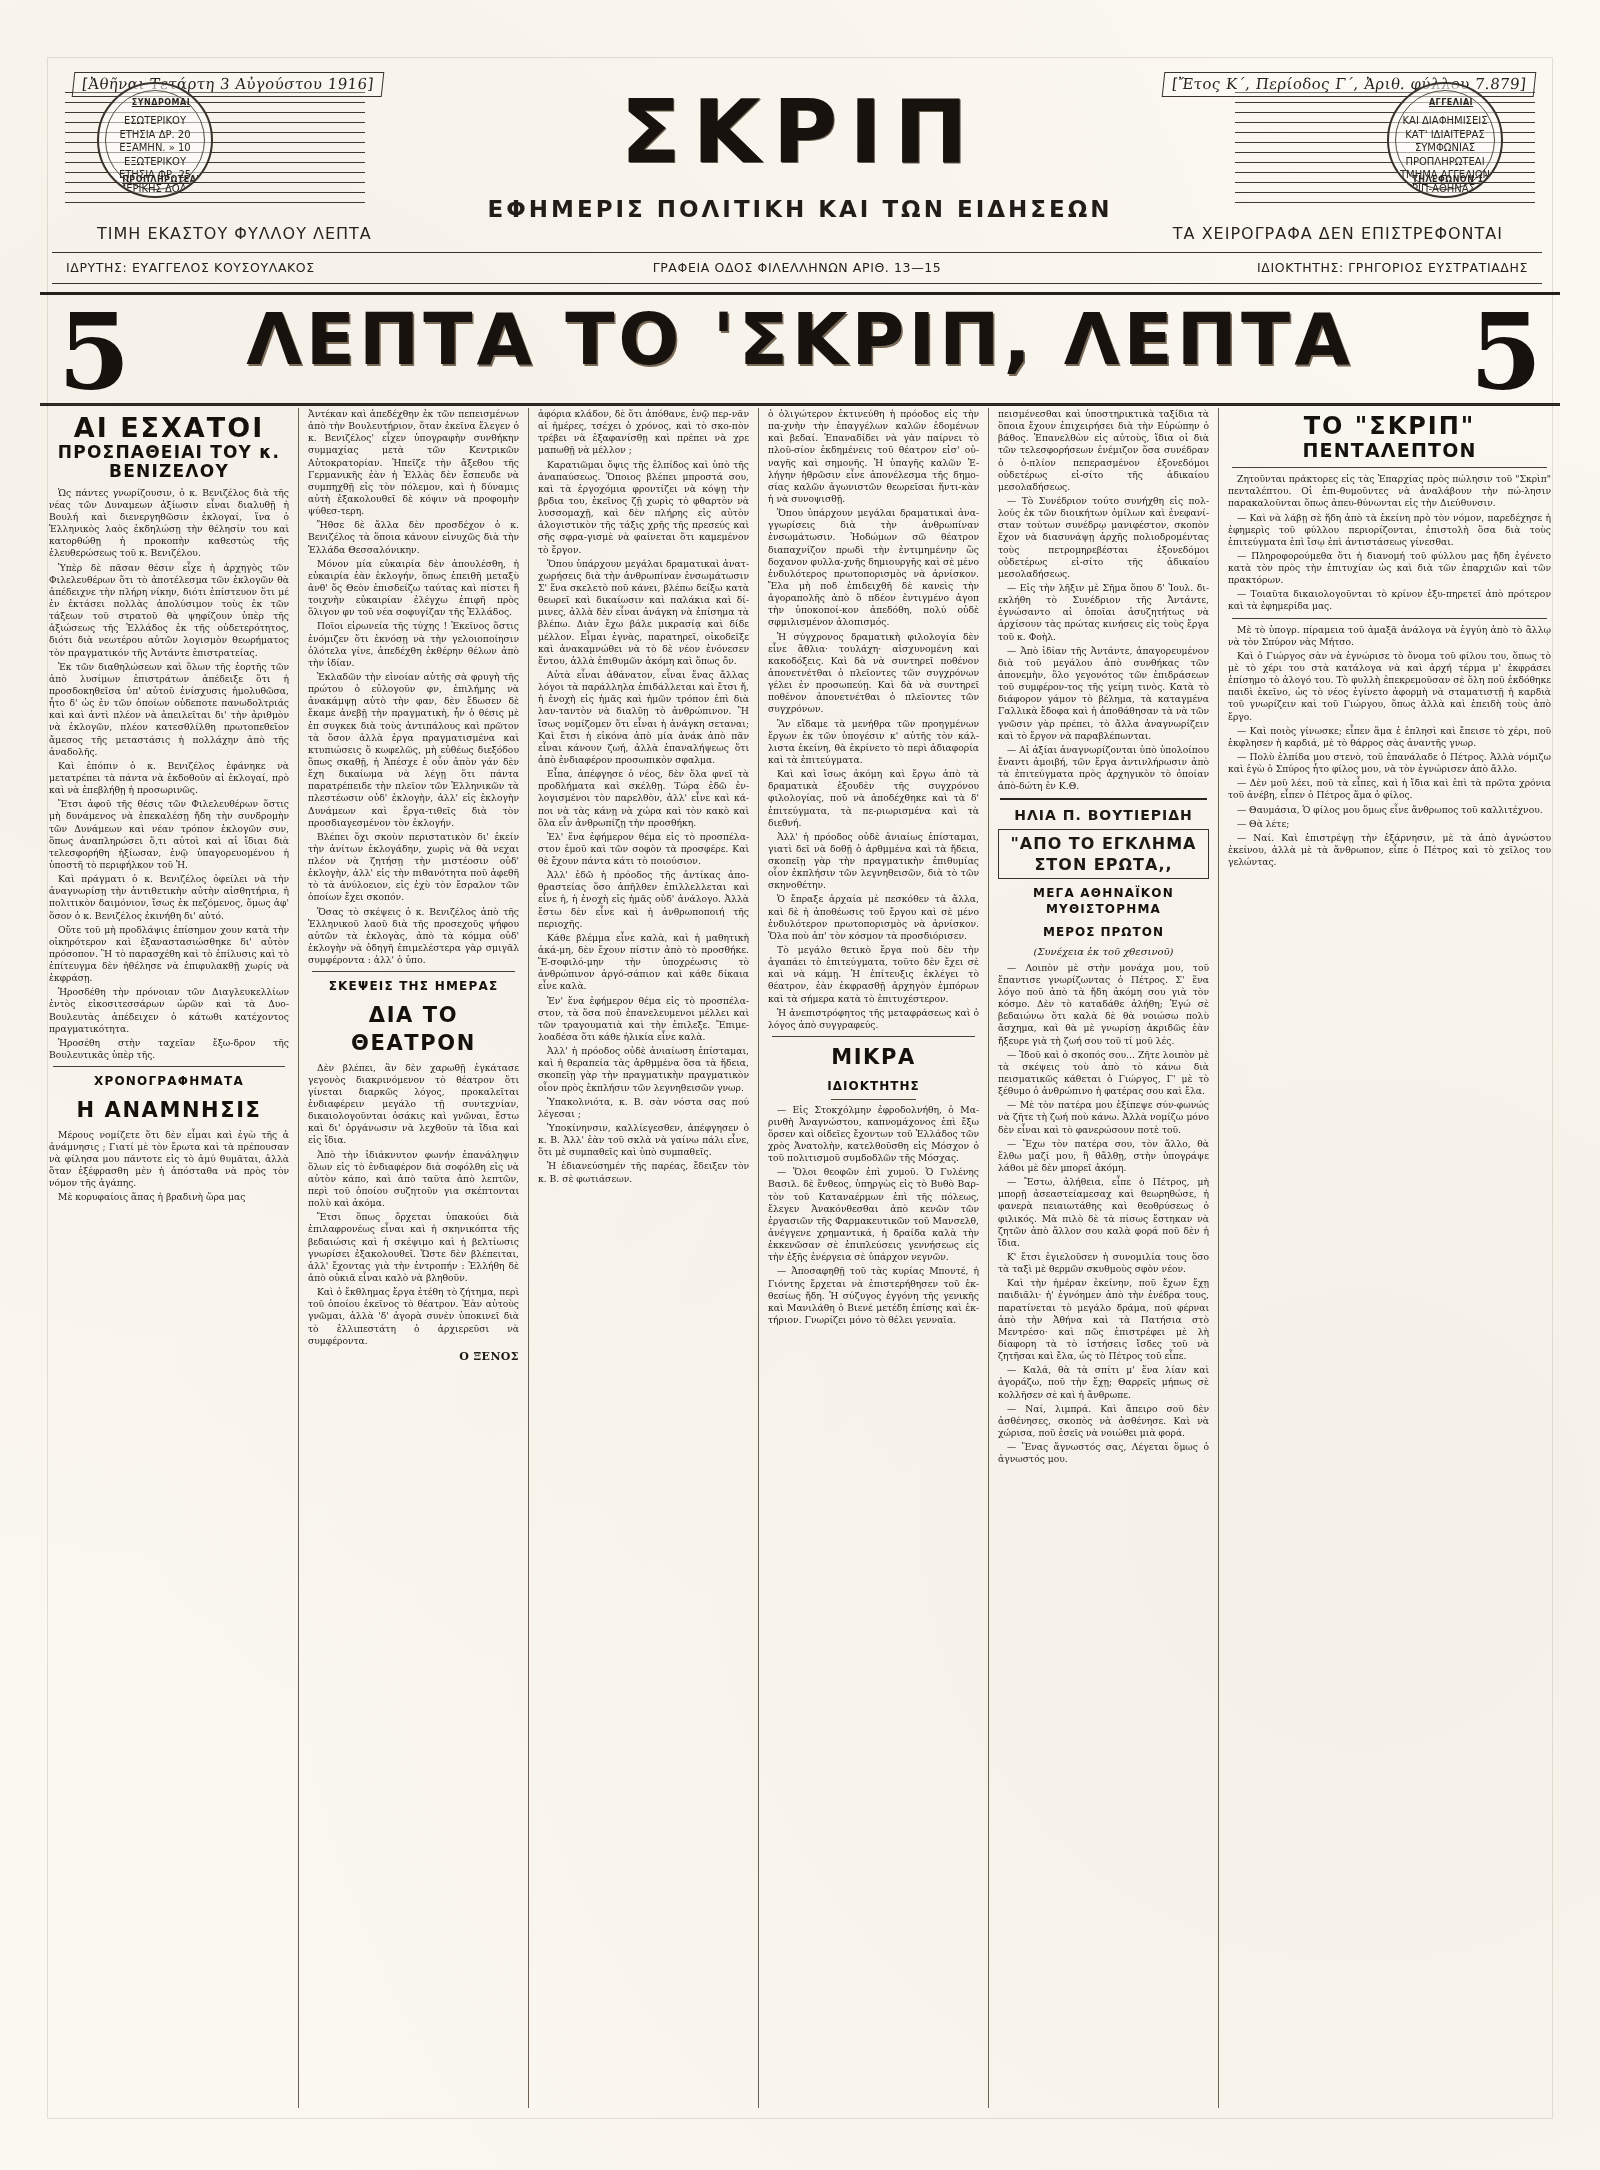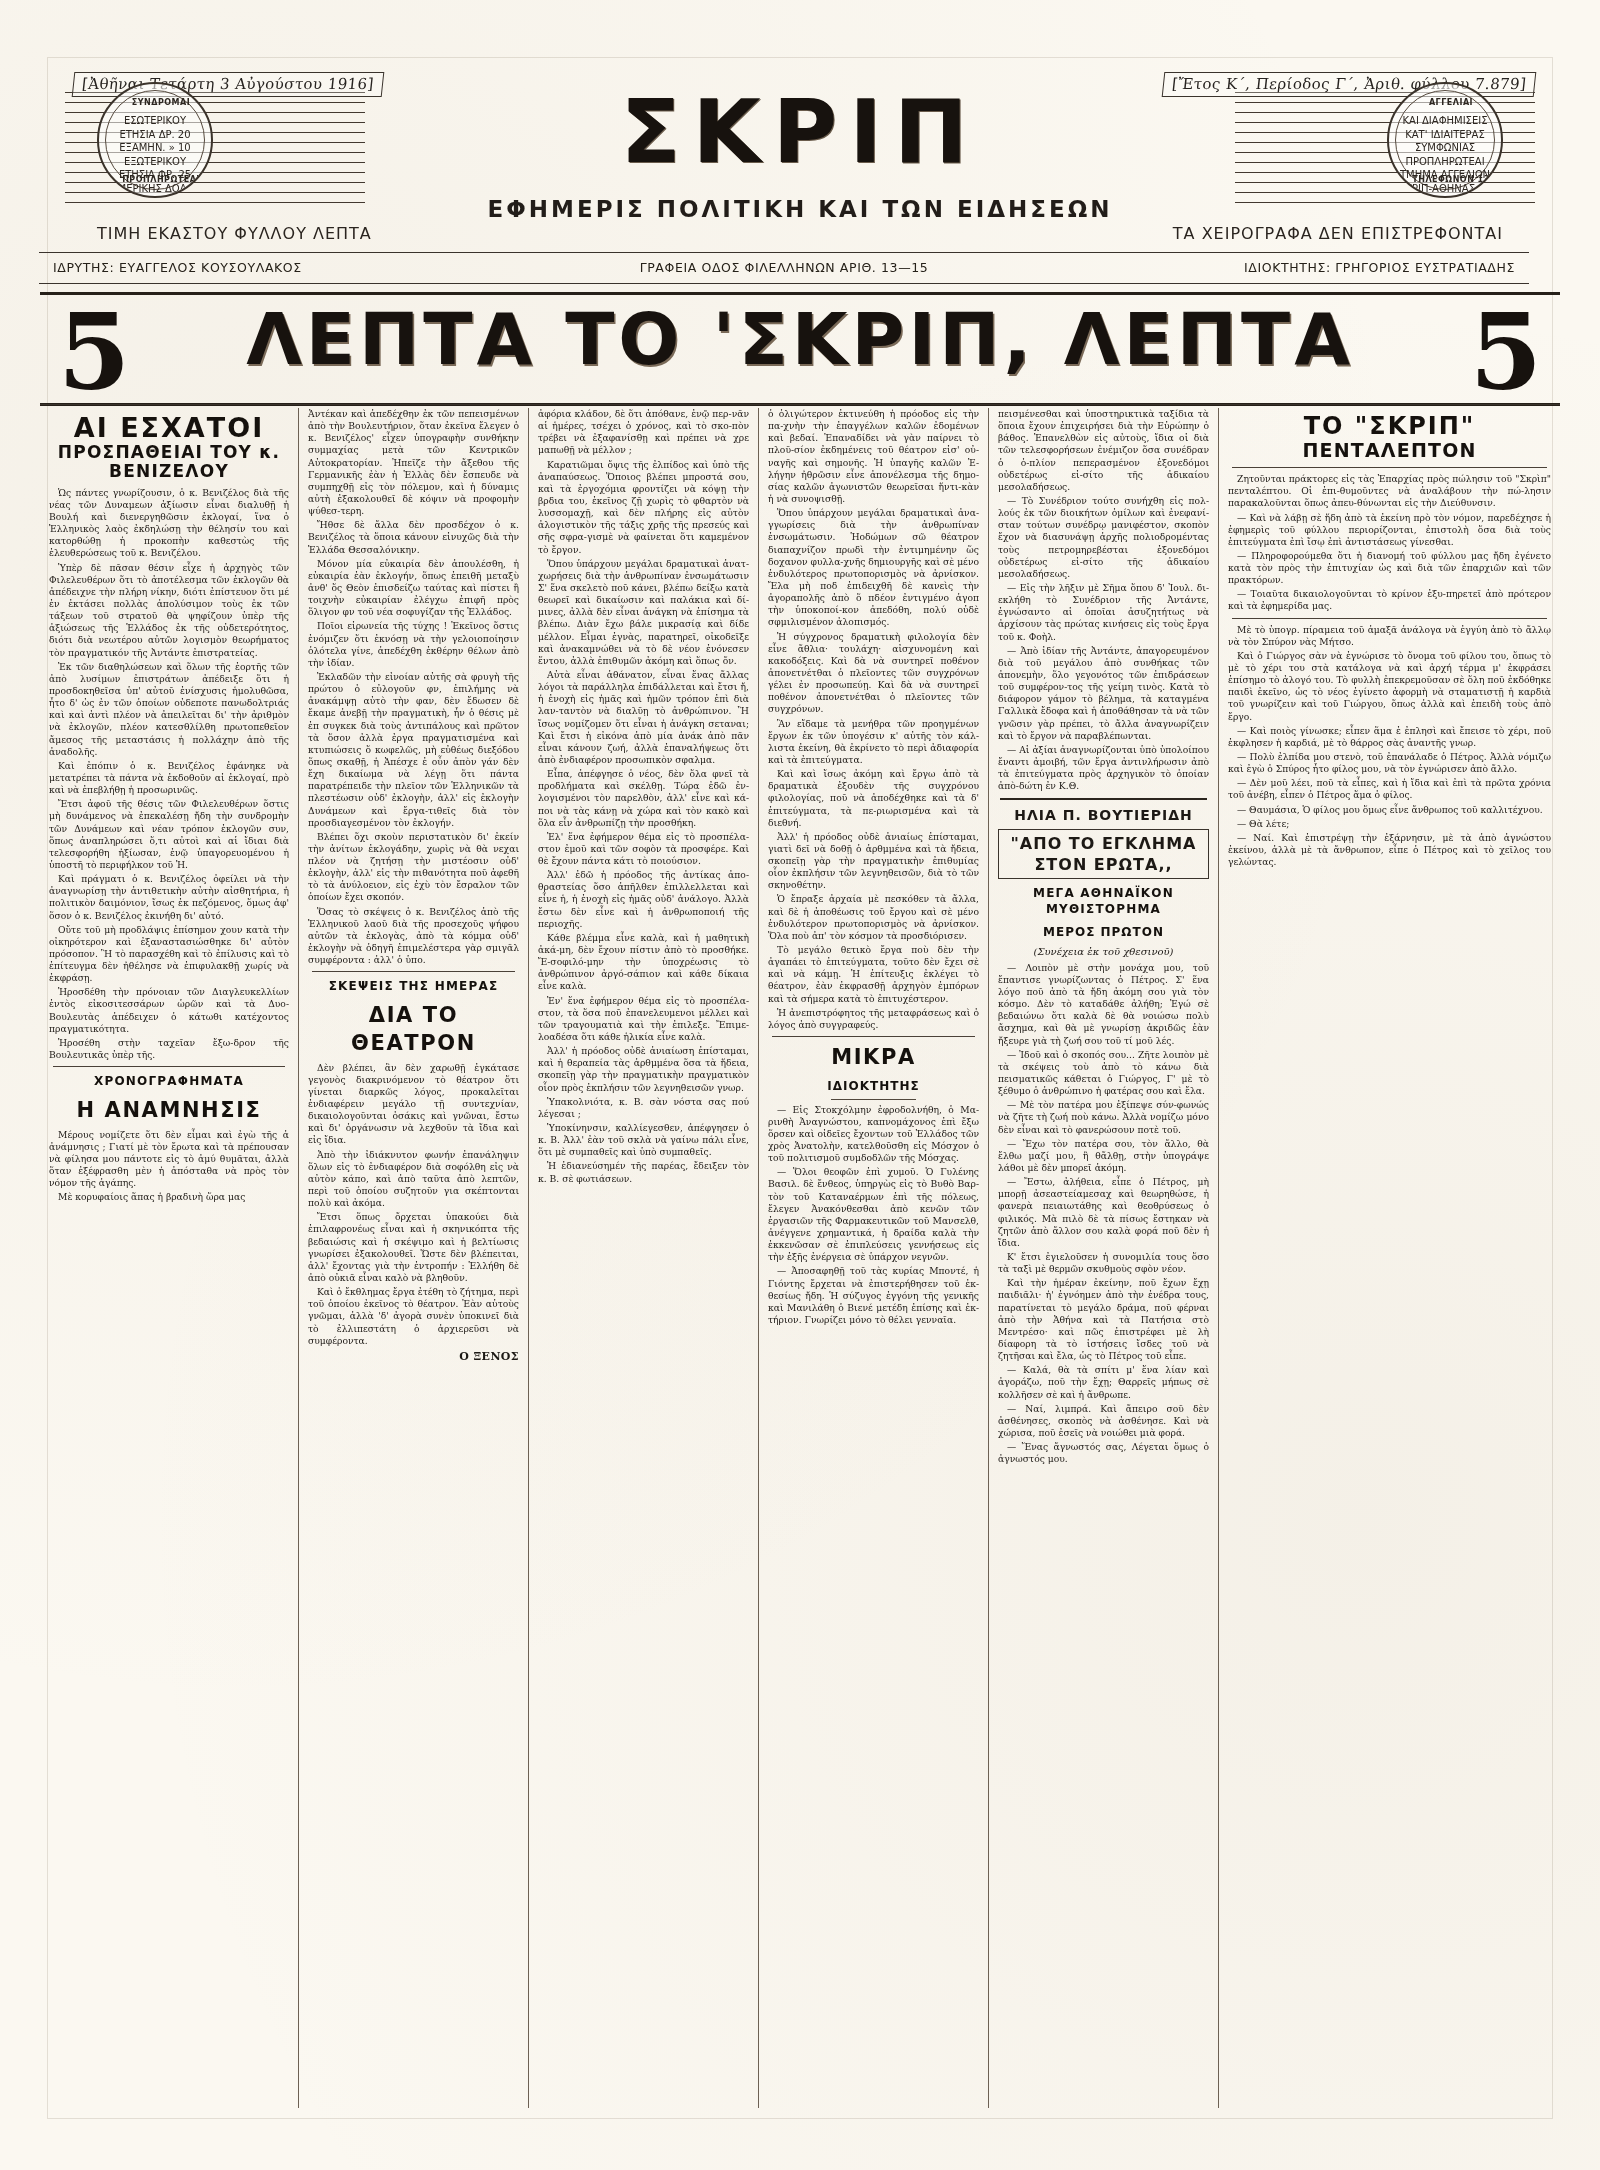--- a/index.html
+++ b/index.html
@@ -108,20 +108,21 @@
     border: 1px solid #54483c;
   }
   .stamp .st-top, .stamp .st-bot {
     position: absolute; left: 12px; right: 0;
     text-align: center;
     font-family: "DejaVu Sans", sans-serif;
     font-size: 8px;
     font-weight: bold;
     letter-spacing: 0.5px;
     color: #2c2620;
+    text-decoration: underline;
   }
   .stamp .st-top { top: 14px; }
   .stamp .st-bot { bottom: 12px; }
   .stamp .st-body {
     position: absolute; left: 8px; right: 8px; top: 30px;
     text-align: center;
     font-family: "DejaVu Sans", sans-serif;
     font-size: 10px;
     line-height: 1.35;
     color: #2c2620;
@@ -133,21 +134,21 @@
     font-size: 16px;
     letter-spacing: 1px;
     color: #2a241f;
   }
   .mh-foot-left { left: 42px; }
   .mh-foot-right { right: 42px; }
 
   
   .editorbar {
     position: absolute;
-    left: 39px; top: 252px;
+    left: 52px; top: 252px;
     width: 1490px; height: 30px;
     border-top: 1px solid #3a332c;
     border-bottom: 1px solid #3a332c;
     font-family: "DejaVu Sans", sans-serif;
     font-size: 12.5px;
     letter-spacing: 0.6px;
     color: #262119;
   }
   .editorbar span { position: absolute; top: 7px; }
   .eb-l { left: 14px; }

